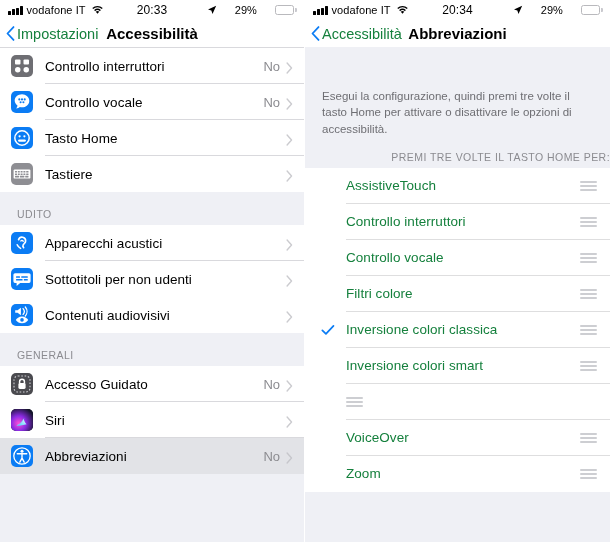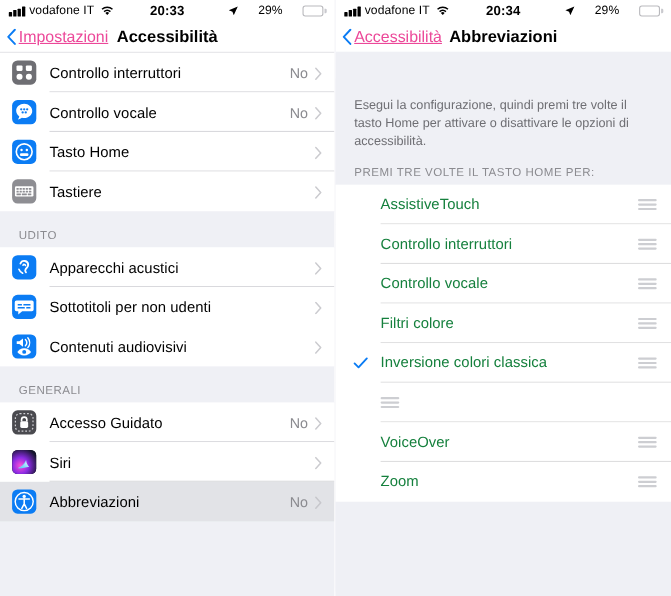--- a/index.html
+++ b/index.html
@@ -27,39 +27,39 @@
   .signal i { width: 2.5px; background: #000; border-radius: 0.5px; display: block; }
   .signal i:nth-child(1) { height: 4px; }
   .signal i:nth-child(2) { height: 5.5px; }
   .signal i:nth-child(3) { height: 7px; }
   .signal i:nth-child(4) { height: 9px; }
   .carrier { font-size: 11px; letter-spacing: 0.1px; color: #000; }
   .wifi { width: 13px; height: 10px; position: relative; display: inline-block; margin-left: 1px;}
   .wifi svg { display:block; }
   .sb-center {
     position: absolute; left: 0; right: 0; text-align: center;
-    font-size: 12px; font-weight: 700; letter-spacing: 0.1px; pointer-events: none;
+    font-size: 12px; font-weight: 400; letter-spacing: 0.1px; pointer-events: none;
   }
   .sb-right { margin-left: auto; display: flex; align-items: center; gap: 18px; position: relative; z-index: 2; }
   .loc-arrow { width: 10px; height: 10px; }
   .batt-pct { font-size: 11px; letter-spacing: 0.1px; }
   .battery { width: 22px; height: 10px; position: relative; display: flex; align-items: center; }
   .batt-body { width: 19px; height: 10px; border: 1px solid #b9b9bd; border-radius: 2.5px; padding: 1px; }
   .batt-fill { height: 100%; background: #fcc934; border-radius: 1px; }
   .batt-cap { width: 1.5px; height: 4px; background: #c9c9ce; border-radius: 0 1px 1px 0; margin-left: 1px; }
 
   
   .navbar {
     height: 27px; background: #ffffff;
     display: flex; align-items: center;
     padding-left: 6px; position: relative;
   }
   .back {
     display: flex; align-items: center; gap: 2px;
-    color: #ec4899; font-size: 14.5px; cursor: pointer; text-decoration: underline;
+    color: #15803d; font-size: 14.5px; cursor: pointer;
   }
   .chev-left { width: 9px; height: 15px; flex: none; }
   .nav-title {
     position: absolute; left: 0; right: 0; text-align: center;
     font-size: 15px; font-weight: 700; color: #000; pointer-events: none;
   }
 
   
   .list { background: #ffffff; }
   .row {
@@ -97,20 +97,21 @@
   
   .intro-wrap { background: #eff0f5; padding: 17px 16px 0 17px; margin-top: 24px; }
   .intro {
     font-size: 11.5px; color: #6e6e73; line-height: 1.42;
     letter-spacing: 0.02px;
   }
   .sect-r {
     background: #eff0f5;
     font-size: 10.5px; color: #8b8b90; letter-spacing: 0.45px;
     padding: 14px 0 5px 17px;
+    text-align: right;
   }
   .row-r {
     height: 36px; display: flex; align-items: center;
     background: #fff; position: relative; cursor: pointer;
   }
   .row-r .sep-r {
     position: absolute; left: 41px; right: 0; bottom: 0;
     height: 1px; background: #dededf;
   }
   .row-r:last-child .sep-r { display: none; }
@@ -474,20 +475,30 @@
           <div class="lbl-r">Inversione colori classica</div>
           <div class="grip">
             <b></b>
             <b></b>
             <b></b>
           </div>
           <div class="sep-r"></div>
         </div>
         <div class="row-r">
           <div class="check"></div>
+          <div class="lbl-r">Inversione colori smart</div>
+          <div class="grip">
+            <b></b>
+            <b></b>
+            <b></b>
+          </div>
+          <div class="sep-r"></div>
+        </div>
+        <div class="row-r">
+          <div class="check"></div>
           <div class="grip">
             <b></b>
             <b></b>
             <b></b>
           </div>
           <div class="sep-r"></div>
         </div>
         <div class="row-r">
           <div class="check"></div>
           <div class="lbl-r">VoiceOver</div>

